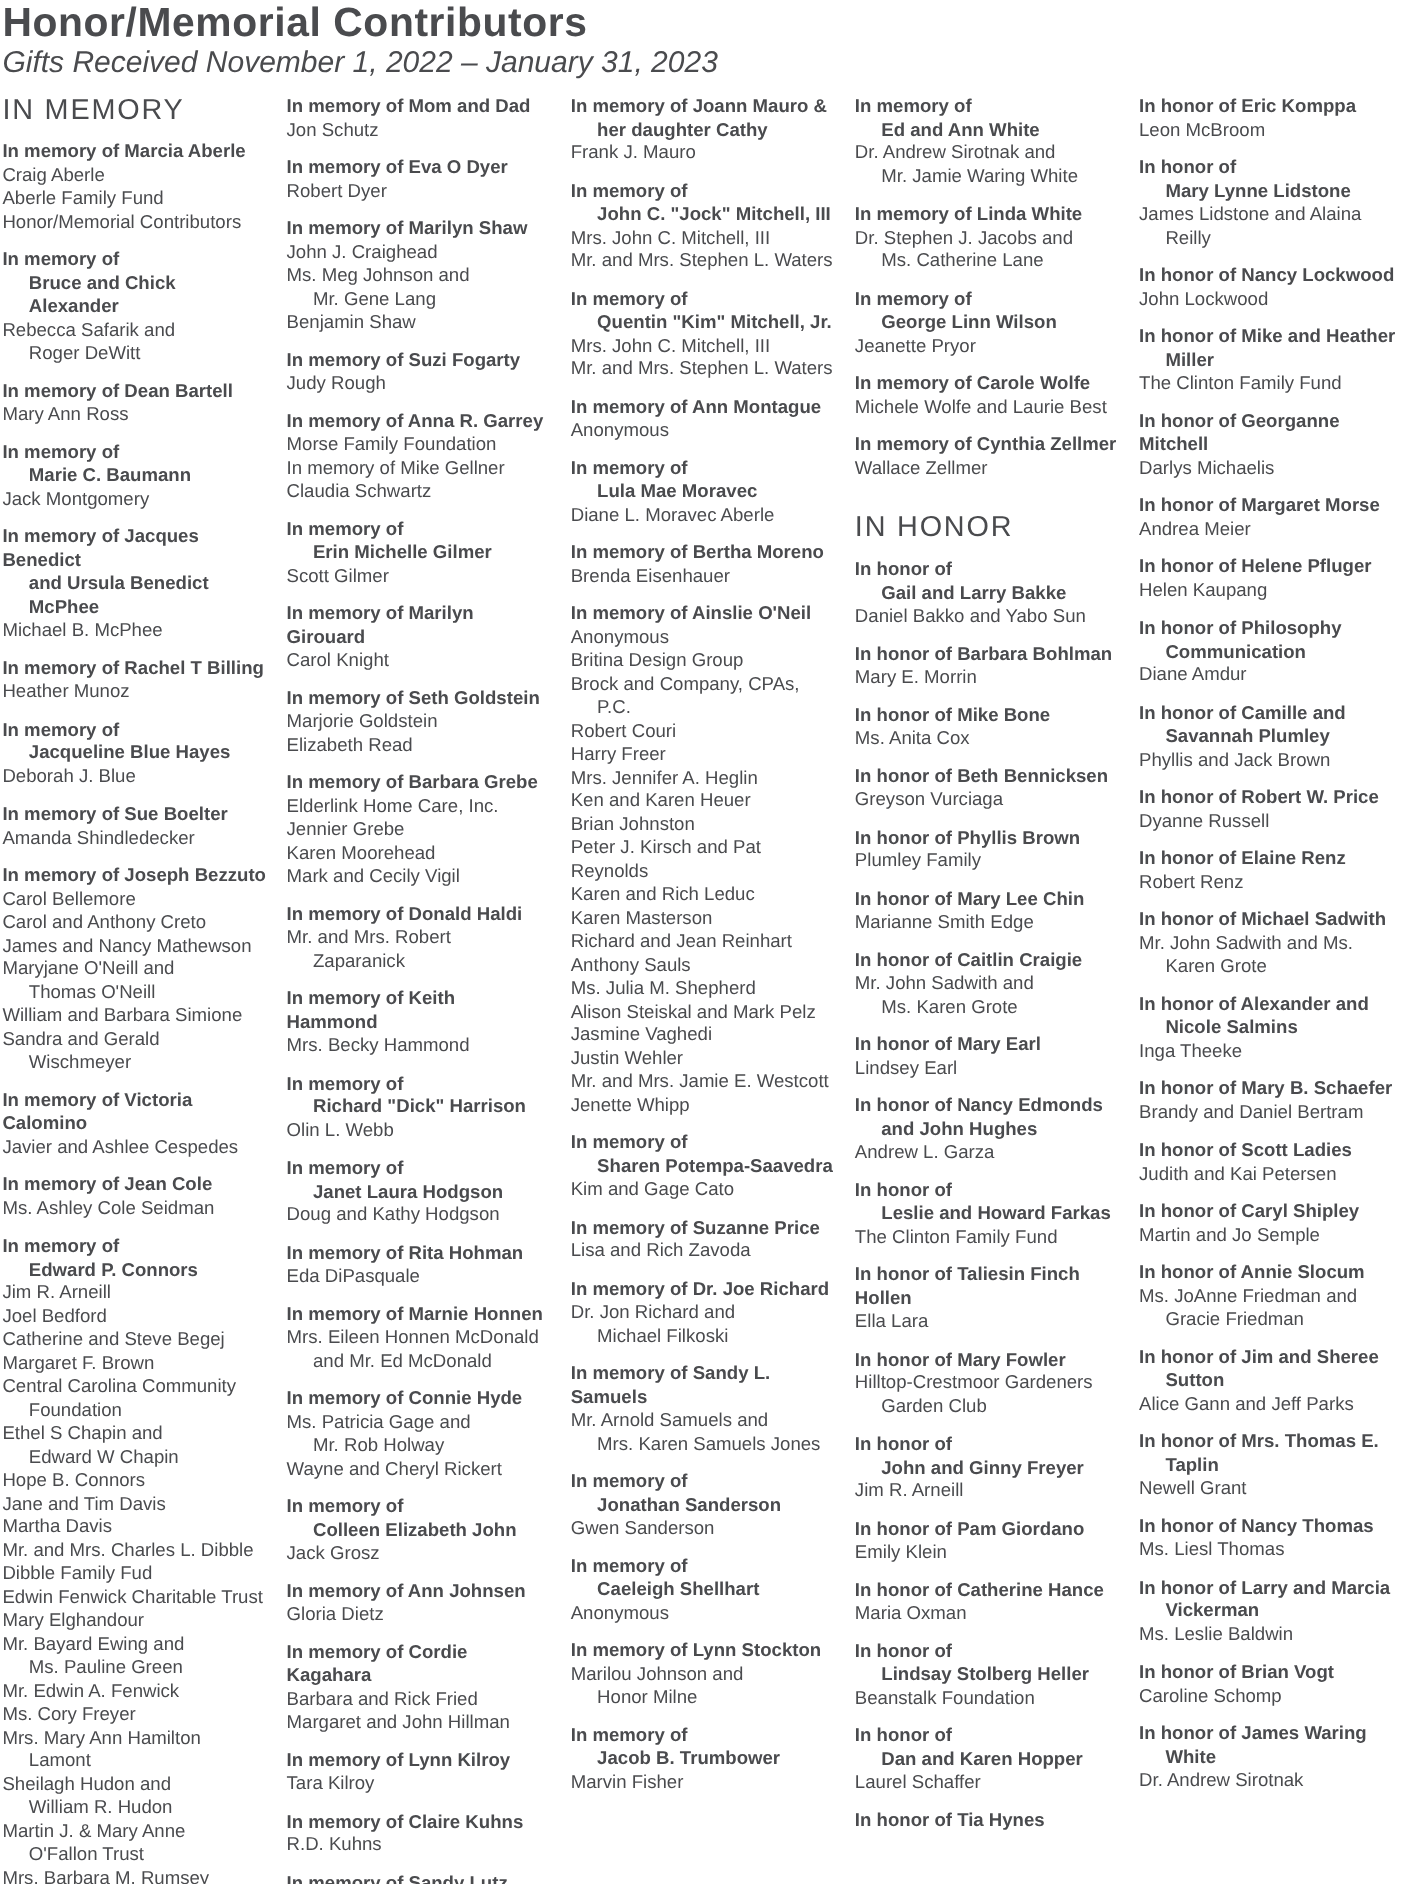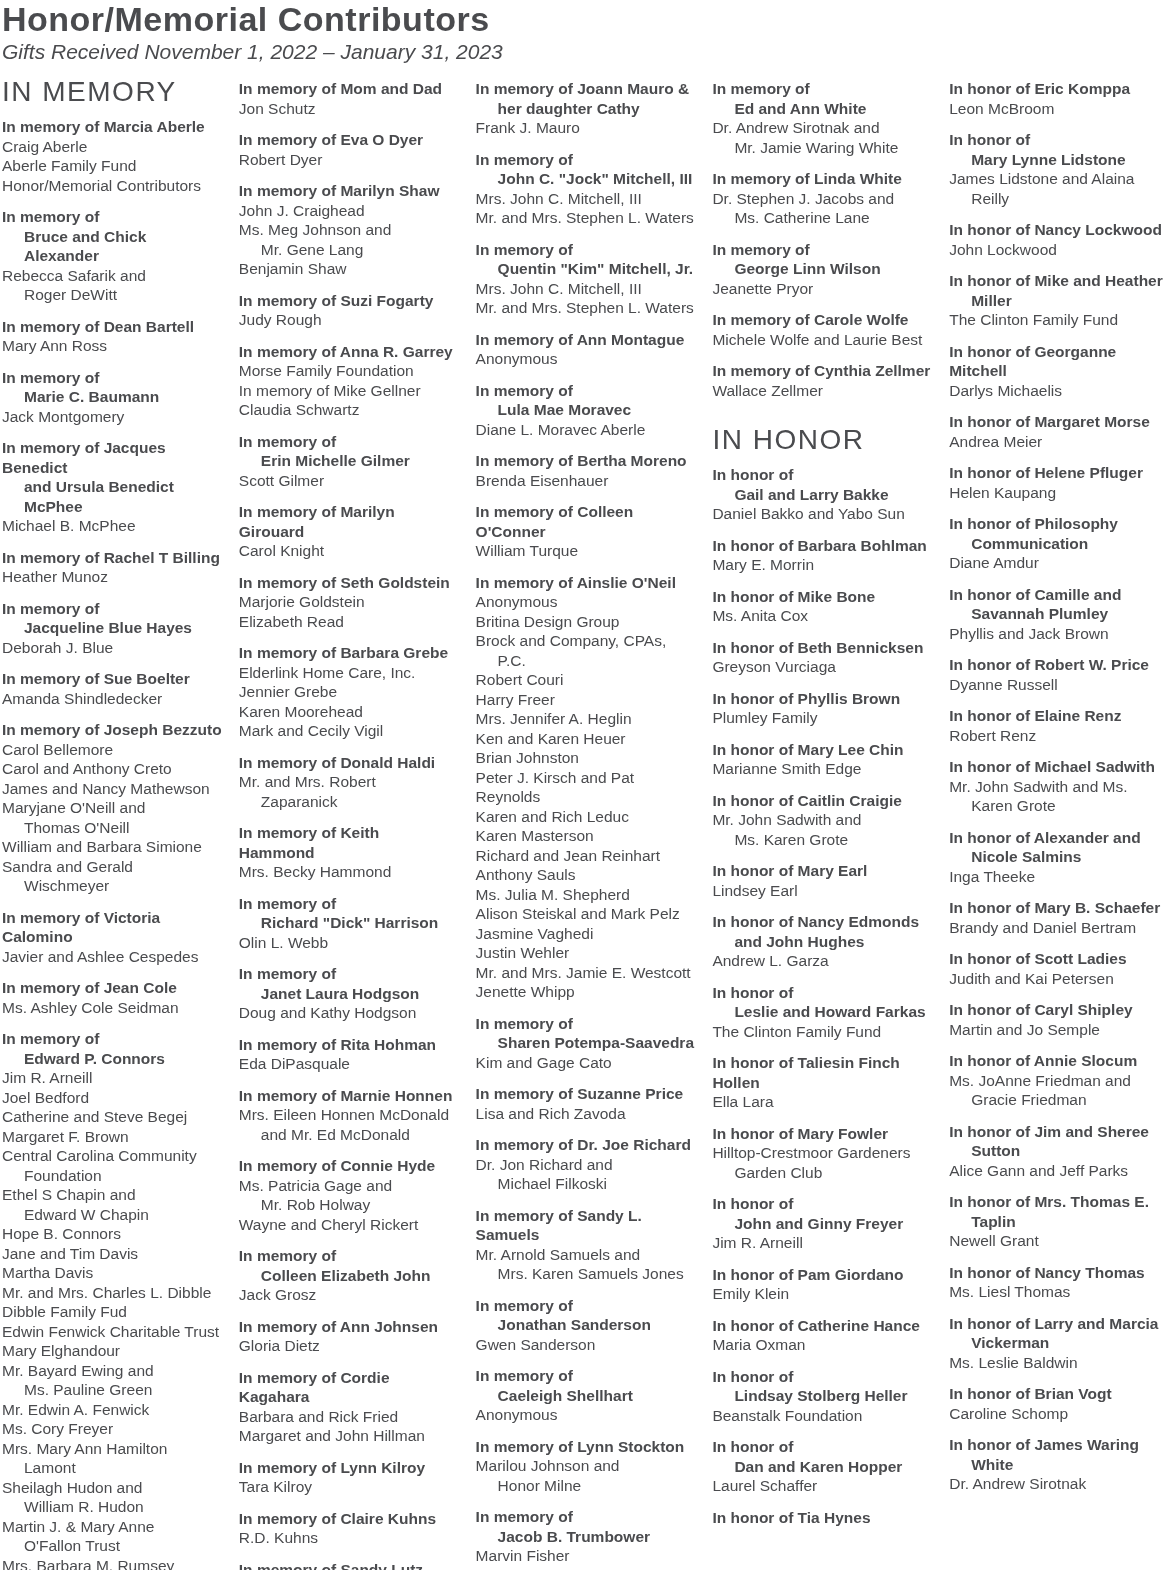--- a/index.html
+++ b/index.html
@@ -7,32 +7,32 @@
     width:1175px;height:1570px;overflow:hidden;
     font-family:"Liberation Sans",sans-serif;
     color:#4a4b4e;
   }
   .page{padding:2px 6px 0 2px;}
   .doc-title{
     font-size:34px;line-height:34px;font-weight:700;
     letter-spacing:.5px;margin:0;color:#4a4b4e;
   }
   .doc-subtitle{
-    font-size:21px;line-height:26px;font-style:italic;font-weight:400;
+    font-size:25px;line-height:26px;font-style:italic;font-weight:400;
     margin:3px 0 0 0;color:#4a4b4e;
   }
   .columns{
     display:grid;
     grid-template-columns:repeat(5,1fr);
     column-gap:17px;
     margin-top:14px;
     align-items:start;
   }
   .section-header{
-    font-size:28px;line-height:26px;font-weight:400;
+    font-size:24px;line-height:26px;font-weight:400;
     letter-spacing:1.5px;margin:0 0 12px 0;color:#4a4b4e;
   }
   .section-header.mid{margin-top:27px;}
   .block{margin:0 0 12px 0;}
   .line{font-size:15.5px;line-height:19.5px;}
   .line.b{font-weight:700;}
   .line.i{padding-left:22px;}
 </style>
 </head>
 <body>
@@ -264,24 +264,20 @@
         <div class="block">
           <div class="line b">In memory of</div>
           <div class="line b i">Lula Mae Moravec</div>
           <div class="line">Diane L. Moravec Aberle</div>
         </div>
         <div class="block">
           <div class="line b">In memory of Bertha Moreno</div>
           <div class="line">Brenda Eisenhauer</div>
         </div>
         <div class="block">
-          <div class="line b">In memory of Colleen O'Conner</div>
-          <div class="line">William Turque</div>
-        </div>
-        <div class="block">
           <div class="line b">In memory of Ainslie O'Neil</div>
           <div class="line">Anonymous</div>
           <div class="line">Britina Design Group</div>
           <div class="line">Brock and Company, CPAs,</div>
           <div class="line i">P.C.</div>
           <div class="line">Robert Couri</div>
           <div class="line">Harry Freer</div>
           <div class="line">Mrs. Jennifer A. Heglin</div>
           <div class="line">Ken and Karen Heuer</div>
           <div class="line">Brian Johnston</div>

